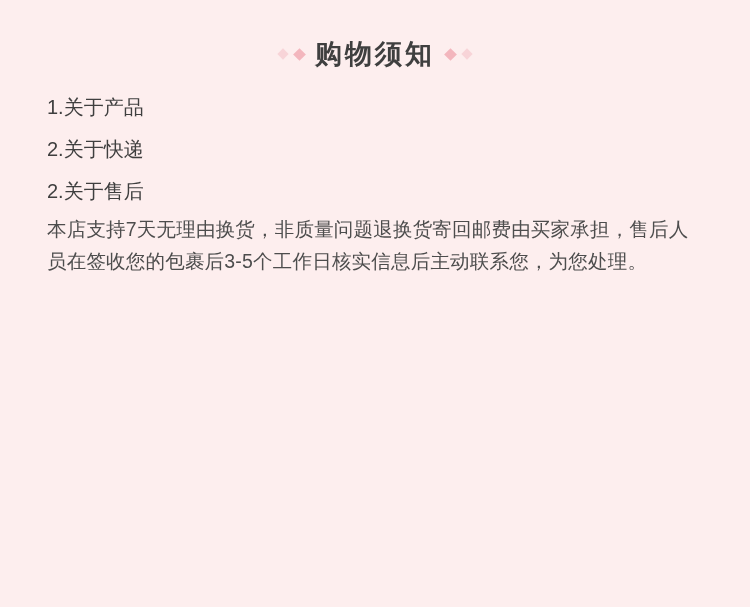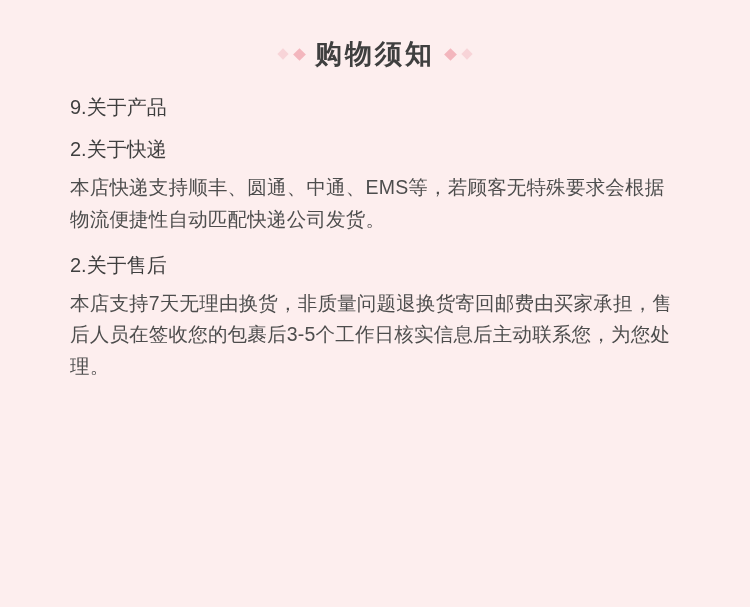--- a/index.html
+++ b/index.html
@@ -11,21 +11,21 @@
     height: 607px;
     background: #fdeeee;
     font-family: "Liberation Sans", sans-serif;
     color: #4a4a4a;
     overflow: hidden;
   }
   .page {
     width: 750px;
     height: 607px;
     box-sizing: border-box;
-    padding: 0 70px;
+    padding: 0 47px;
     position: relative;
   }
   .title-row {
     display: flex;
     align-items: center;
     justify-content: center;
     gap: 11px;
     padding-top: 38px;
     padding-bottom: 8px;
   }
@@ -85,26 +85,25 @@
       <span class="dot"></span>
     </span>
     <span class="title-text">购物须知</span>
     <span class="deco">
       <span class="dot"></span>
       <span class="dot light"></span>
     </span>
   </div>
 
   <div class="section">
-    <h2 class="sec-head">9.关于产品</h2>
+    <h2 class="sec-head">1.关于产品</h2>
   </div>
 
   <div class="section">
     <h2 class="sec-head">2.关于快递</h2>
-    <p class="sec-body">本店快递支持顺丰、圆通、中通、EMS等，若顾客无特殊要求会根据物流便捷性自动匹配快递公司发货。</p>
   </div>
 
   <div class="section">
     <h2 class="sec-head">2.关于售后</h2>
     <p class="sec-body">本店支持7天无理由换货，非质量问题退换货寄回邮费由买家承担，售后人员在签收您的包裹后3-5个工作日核实信息后主动联系您，为您处理。</p>
   </div>
 
 </div>
 
 </body></html>

